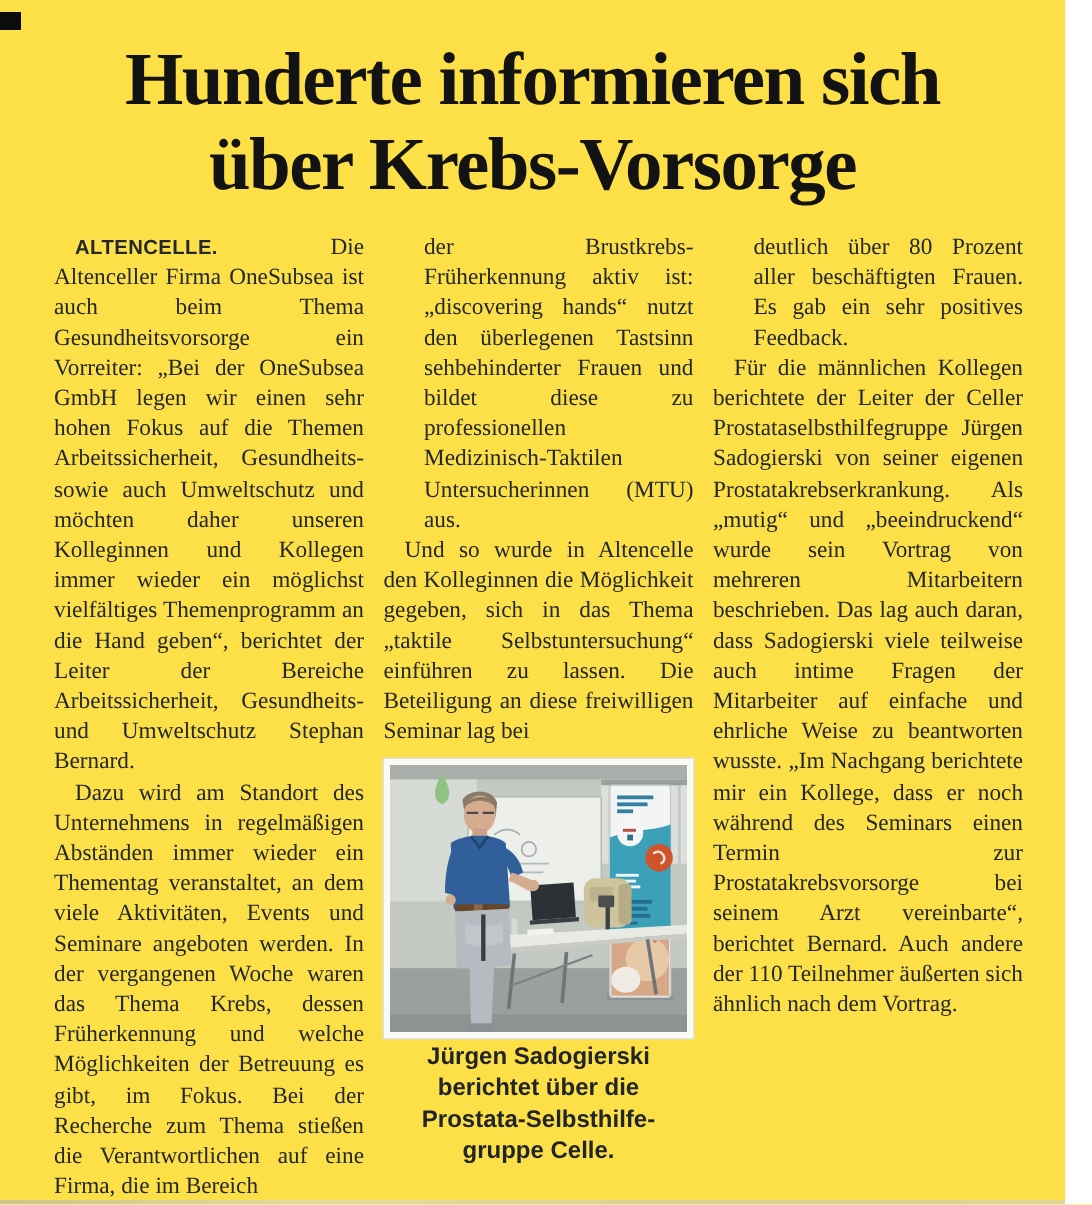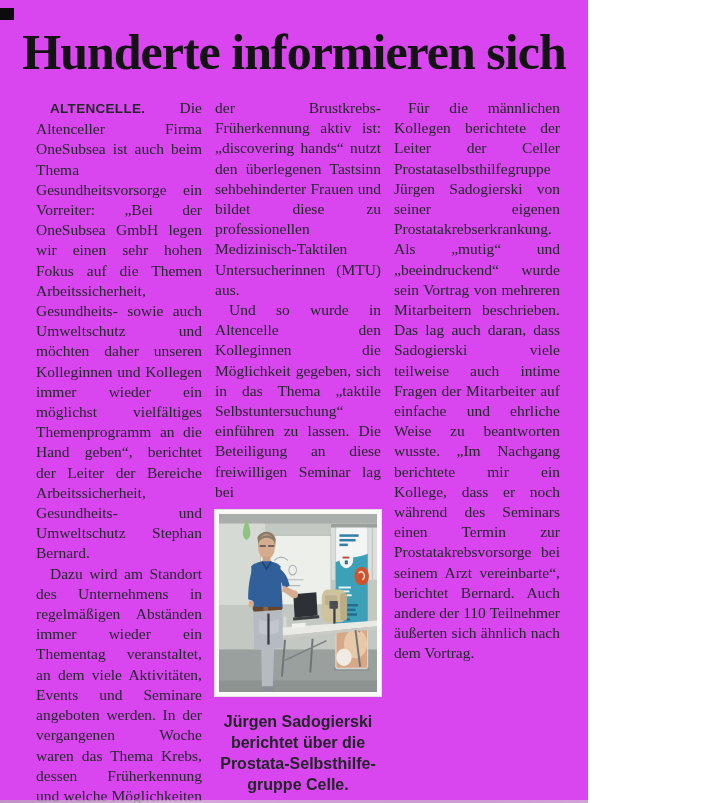--- a/index.html
+++ b/index.html
@@ -1,23 +1,23 @@
 <!DOCTYPE html>
 <html lang="de"><head>
 <meta charset="utf-8">
 <style>
   * { box-sizing: border-box; }
   html, body { margin: 0; padding: 0; }
   body { width: 728px; height: 803px; }
 
   .scan-page {
     position: relative;
-    width: 588px;
+    width: 710px;
     height: 803px;
-    background: #d946ef;
+    background: #fde047;
     overflow: hidden;
     font-family: "Liberation Serif", serif;
     color: #24282c;
   }
 
   
   .corner-mark {
     position: absolute; left: 0; top: 8px;
     width: 14px; height: 12px; background: #0c0c0c;
   }
@@ -55,21 +55,21 @@
     display: grid;
     grid-template-columns: repeat(3, 1fr);
     column-gap: 13px;
     font-size: 15.5px;
     line-height: 20.2px;
     text-align: justify;
     hyphens: auto;
     -webkit-hyphens: auto;
   }
   .columns p { margin: 0; text-indent: 14px; }
-  .columns p.cont { text-indent: 0; }
+  .columns p.cont { text-indent: 0; margin-left: 27px; }
   .dateline {
     font-family: "Liberation Sans", sans-serif;
     font-weight: 700;
     font-size: 13.5px;
     letter-spacing: .3px;
   }
 
   
   .photo { margin: 8px 0 0 0; }
   .photo-frame {
@@ -77,41 +77,42 @@
     padding: 4px;
     box-shadow: 0 0 0 1px #dfe1dc;
   }
   .photo-frame svg {
     display: block;
     width: 100%;
     height: 178px;
     filter: blur(0.4px) saturate(0.92);
   }
   .photo-caption {
-    margin-top: 15px;
+    margin-top: 2px;
     font-family: "Liberation Sans", sans-serif;
     font-weight: 700;
     font-size: 16px;
     line-height: 21px;
     text-align: center;
     color: #222528;
     white-space: pre-line;
     text-indent: 0;
   }
 </style>
 </head>
 <body>
 
 <div class="scan-page">
 
   <div class="corner-mark"></div>
 
   <header class="masthead">
     <h1 class="headline">
       <span class="hl-line">Hunderte informieren sich</span>
+      <span class="hl-line">über Krebs-Vorsorge</span>
     </h1>
   </header>
 
   <div class="columns">
 
     <div class="col">
       <p><span class="dateline">ALTENCELLE.</span> <span>Die Altenceller Firma OneSubsea ist auch beim Thema Gesundheitsvorsorge ein Vorreiter: „Bei der OneSubsea GmbH legen wir einen sehr hohen Fokus auf die Themen Arbeitssicherheit, Gesundheits- sowie auch Umweltschutz und möchten daher unseren Kolleginnen und Kollegen immer wieder ein möglichst vielfältiges Themenprogramm an die Hand geben“, berichtet der Leiter der Bereiche Arbeitssicherheit, Gesundheits- und Umweltschutz Stephan Bernard.</span></p>
       <p>Dazu wird am Standort des Unternehmens in regelmäßigen Abständen immer wieder ein Thementag veranstaltet, an dem viele Aktivitäten, Events und Seminare angeboten werden. In der vergangenen Woche waren das Thema Krebs, dessen Früherkennung und welche Möglichkeiten der Betreuung es gibt, im Fokus. Bei der Recherche zum Thema stießen die Verantwortlichen auf eine Firma, die im Bereich</p>
     </div>
 
@@ -217,19 +218,20 @@
           </svg>
         </div>
         <figcaption class="photo-caption">Jürgen Sadogierski
 berichtet über die
 Prostata-Selbsthilfe-
 gruppe Celle.</figcaption>
       </figure>
     </div>
 
     <div class="col">
+      <p class="cont">deutlich über 80 Prozent aller beschäftigten Frauen. Es gab ein sehr positives Feedback.</p>
       <p>Für die männlichen Kollegen berichtete der Leiter der Celler Prostataselbsthilfegruppe Jürgen Sadogierski von seiner eigenen Prostatakrebserkrankung. Als „mutig“ und „beeindruckend“ wurde sein Vortrag von mehreren Mitarbeitern beschrieben. Das lag auch daran, dass Sadogierski viele teilweise auch intime Fragen der Mitarbeiter auf einfache und ehrliche Weise zu beantworten wusste. „Im Nachgang berichtete mir ein Kollege, dass er noch während des Seminars einen Termin zur Prostatakrebsvorsorge bei seinem Arzt vereinbarte“, berichtet Bernard. Auch andere der 110 Teilnehmer äußerten sich ähnlich nach dem Vortrag.</p>
     </div>
 
   </div>
 
   <div class="bottom-edge"></div>
 </div>
 
 </body></html>

